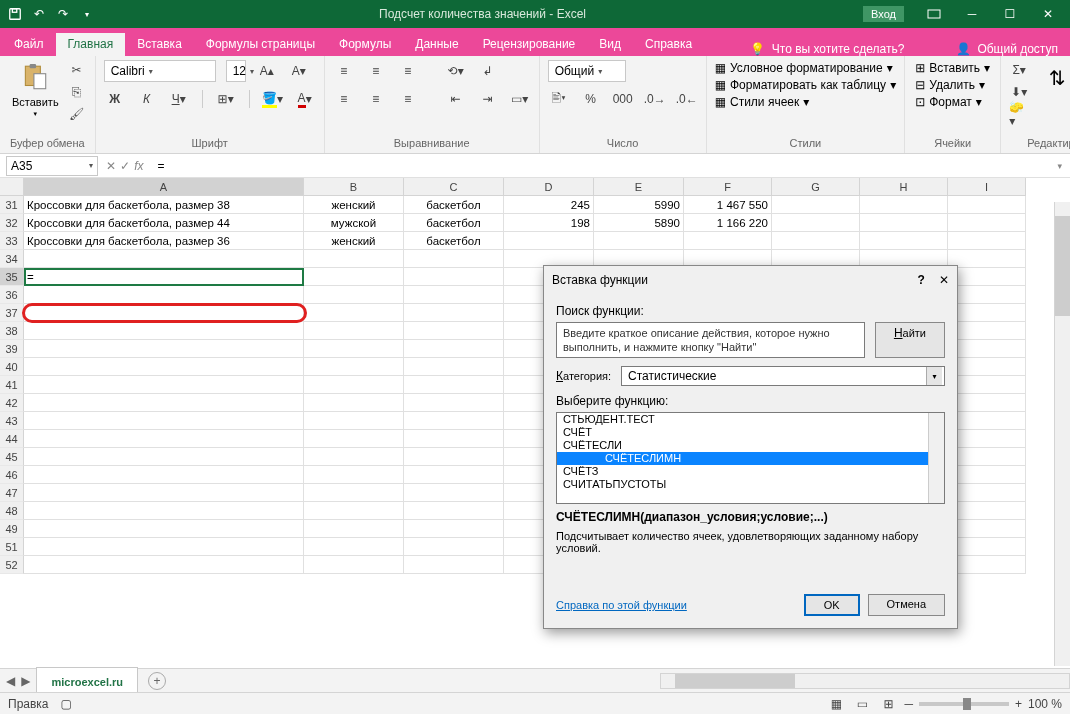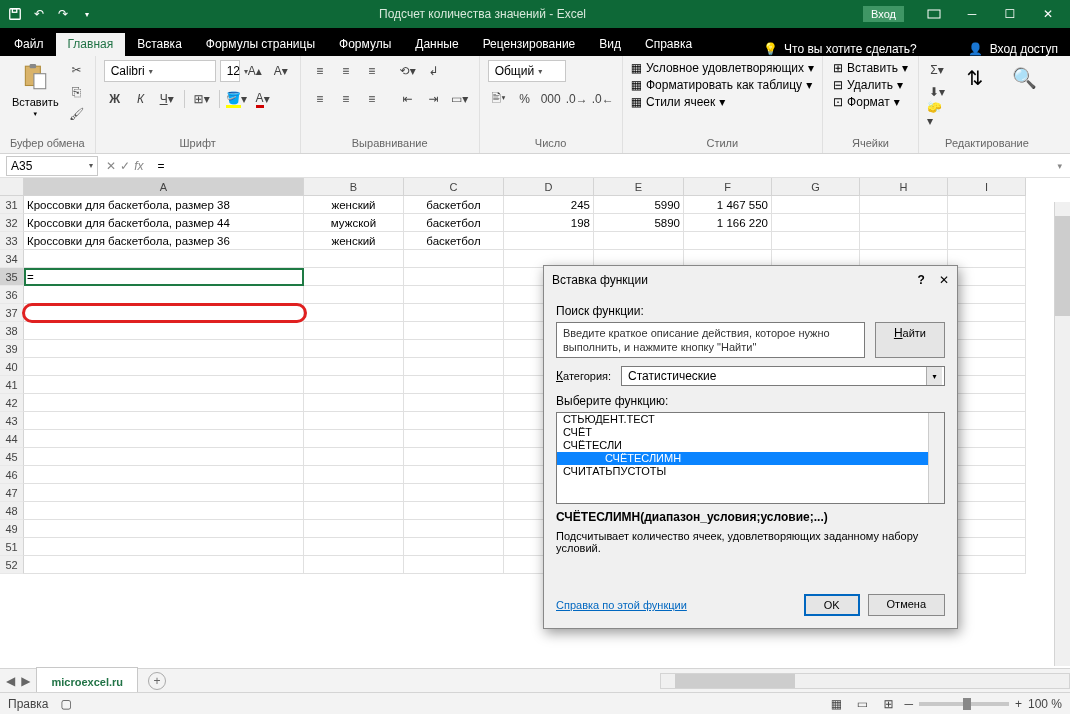--- a/index.html
+++ b/index.html
@@ -4,35 +4,35 @@
 <style>
 * { margin:0; padding:0; box-sizing:border-box; font-family:"Segoe UI",Arial,sans-serif; font-size:12px; user-select:none; }
 body { width:1070px; height:714px; background:#fff; overflow:hidden; position:relative; }
 .titlebar { height:28px; background:#0e6837; display:flex; align-items:center; color:#fff; }
 .qat { display:flex; align-items:center; gap:2px; padding:0 4px; }
 .qat-btn { width:22px; height:22px; display:flex; align-items:center; justify-content:center; color:#fff; }
 .title-center { flex:1; text-align:center; font-size:12px; color:#d8e8db; }
 .title-right { display:flex; align-items:center; gap:2px; padding-right:4px; }
 .signin { background:#3f9665; padding:2px 8px; font-size:11px; margin-right:10px; }
 .win-btn { width:36px; height:28px; display:flex; align-items:center; justify-content:center; color:#fff; }
-.tabs { height:28px; background:#000000; display:flex; align-items:flex-end; padding:0 2px; }
+.tabs { height:28px; background:#ec4899; display:flex; align-items:flex-end; padding:0 2px; }
 .tab { padding:4px 12px 5px; color:#fff; font-size:12px; cursor:pointer; }
 .tab.active { background:#f3f3f3; color:#217346; }
 .tabs-right { margin-left:auto; display:flex; align-items:center; gap:6px; color:#fff; padding-right:10px; }
 .ribbon { background:#f3f3f3; border-bottom:1px solid #d4d4d4; height:98px; display:flex; }
 .grp { border-right:1px solid #e0e0e0; padding:4px 8px 0; display:flex; flex-direction:column; justify-content:space-between; }
 .grp-label { text-align:center; color:#666; font-size:11px; padding:2px 0 4px; }
 .grp-body { flex:1; display:flex; align-items:flex-start; gap:4px; }
 .vbtn { display:flex; flex-direction:column; align-items:center; gap:2px; padding:2px 4px; min-width:44px; }
 .vbtn .icon { width:32px; height:32px; display:flex; align-items:center; justify-content:center; }
 .mini-col { display:flex; flex-direction:column; gap:2px; }
 .mini { width:20px; height:20px; display:flex; align-items:center; justify-content:center; color:#444; }
 .combo { height:22px; border:1px solid #c8c8c8; background:#fff; display:flex; align-items:center; padding:0 2px 0 6px; gap:4px; }
 .combo .caret { font-size:8px; color:#555; }
-.row { display:flex; gap:4px; align-items:center; }
+.row { display:flex; gap:10px; align-items:center; }
 .sq-btn { width:22px; height:22px; display:flex; align-items:center; justify-content:center; color:#444; border:1px solid transparent; }
 .styles-row { display:flex; align-items:center; gap:4px; padding:1px 0; white-space:nowrap; }
 .styles-row .lbl { font-size:12px; }
 .cells-col { display:flex; flex-direction:column; gap:1px; }
 .cell-item { display:flex; align-items:center; gap:4px; padding:1px 2px; white-space:nowrap; }
 .fbar { height:24px; display:flex; align-items:center; border-bottom:1px solid #e0e0e0; }
 .namebox { width:92px; height:20px; border:1px solid #c8c8c8; margin-left:6px; display:flex; align-items:center; padding:0 4px; font-size:11px; background:#fff; }
 .namebox .caret { margin-left:auto; font-size:8px; color:#555; }
 .fx-btns { display:flex; margin:0 8px; gap:4px; color:#888; }
 .fx-input { flex:1; font-size:12px; padding:0 6px; }
@@ -121,21 +121,21 @@
   <div class="tab">Формулы</div>
   <div class="tab">Данные</div>
   <div class="tab">Рецензирование</div>
   <div class="tab">Вид</div>
   <div class="tab">Справка</div>
   <div class="tabs-right">
     <span>💡</span>
     <span>Что вы хотите сделать?</span>
     <span style="width:40px"></span>
     <span>👤</span>
-    <span>Вход доступ</span>
+    <span>Общий доступ</span>
   </div>
 </div>
 
 <div class="ribbon">
   <div class="grp">
     <div class="grp-body">
       <div class="vbtn">
         <div class="icon">
             <svg width="28" height="30" viewBox="0 0 24 28">
               <rect x="3" y="3" width="14" height="18" fill="#d9b36a" stroke="#b08b3a"></rect>
@@ -218,21 +218,21 @@
         <div class="sq-btn">000</div>
         <div class="sq-btn">.0→</div>
         <div class="sq-btn">.0←</div>
       </div>
     </div>
     <div class="grp-label">Число</div>
   </div>
 
   <div class="grp">
     <div class="grp-body" style="flex-direction:column;gap:1px">
-      <div class="styles-row"><span>▦</span><span class="lbl">Условное удовлетворяющих</span>▾</div>
+      <div class="styles-row"><span>▦</span><span class="lbl">Условное форматирование</span>▾</div>
       <div class="styles-row"><span>▦</span><span class="lbl">Форматировать как таблицу</span>▾</div>
       <div class="styles-row"><span>▦</span><span class="lbl">Стили ячеек</span>▾</div>
     </div>
     <div class="grp-label">Стили</div>
   </div>
 
   <div class="grp">
     <div class="grp-body">
       <div class="cells-col">
         <div class="cell-item"><span>⊞</span><span>Вставить</span>▾</div>
@@ -572,20 +572,21 @@
           <span>Статистические</span>
           <span class="caret">▾</span>
         </div>
     </div>
     <div class="dlg-label" style="margin-top:8px"><span>Выберите функцию:</span></div>
     <div class="dlg-list" id="fnlist">
         <div class="item">СТЬЮДЕНТ.ТЕСТ</div>
         <div class="item">СЧЁТ</div>
         <div class="item">СЧЁТЕСЛИ</div>
         <div class="item sel">СЧЁТЕСЛИМН</div>
+        <div class="item">СЧЁТЗ</div>
         <div class="item">СЧИТАТЬПУСТОТЫ</div>
       <div class="vs"></div>
     </div>
     <div class="dlg-desc"><b>СЧЁТЕСЛИМН(диапазон_условия;условие;...)</b></div>
     <div class="dlg-desc">Подсчитывает количество ячеек, удовлетворяющих заданному набору условий.</div>
     <div class="dlg-foot">
       <span class="dlg-link">Справка по этой функции</span>
       <div style="margin-left:auto;display:flex;gap:8px">
         <div class="dlg-btn primary">OK</div>
         <div class="dlg-btn">Отмена</div>

